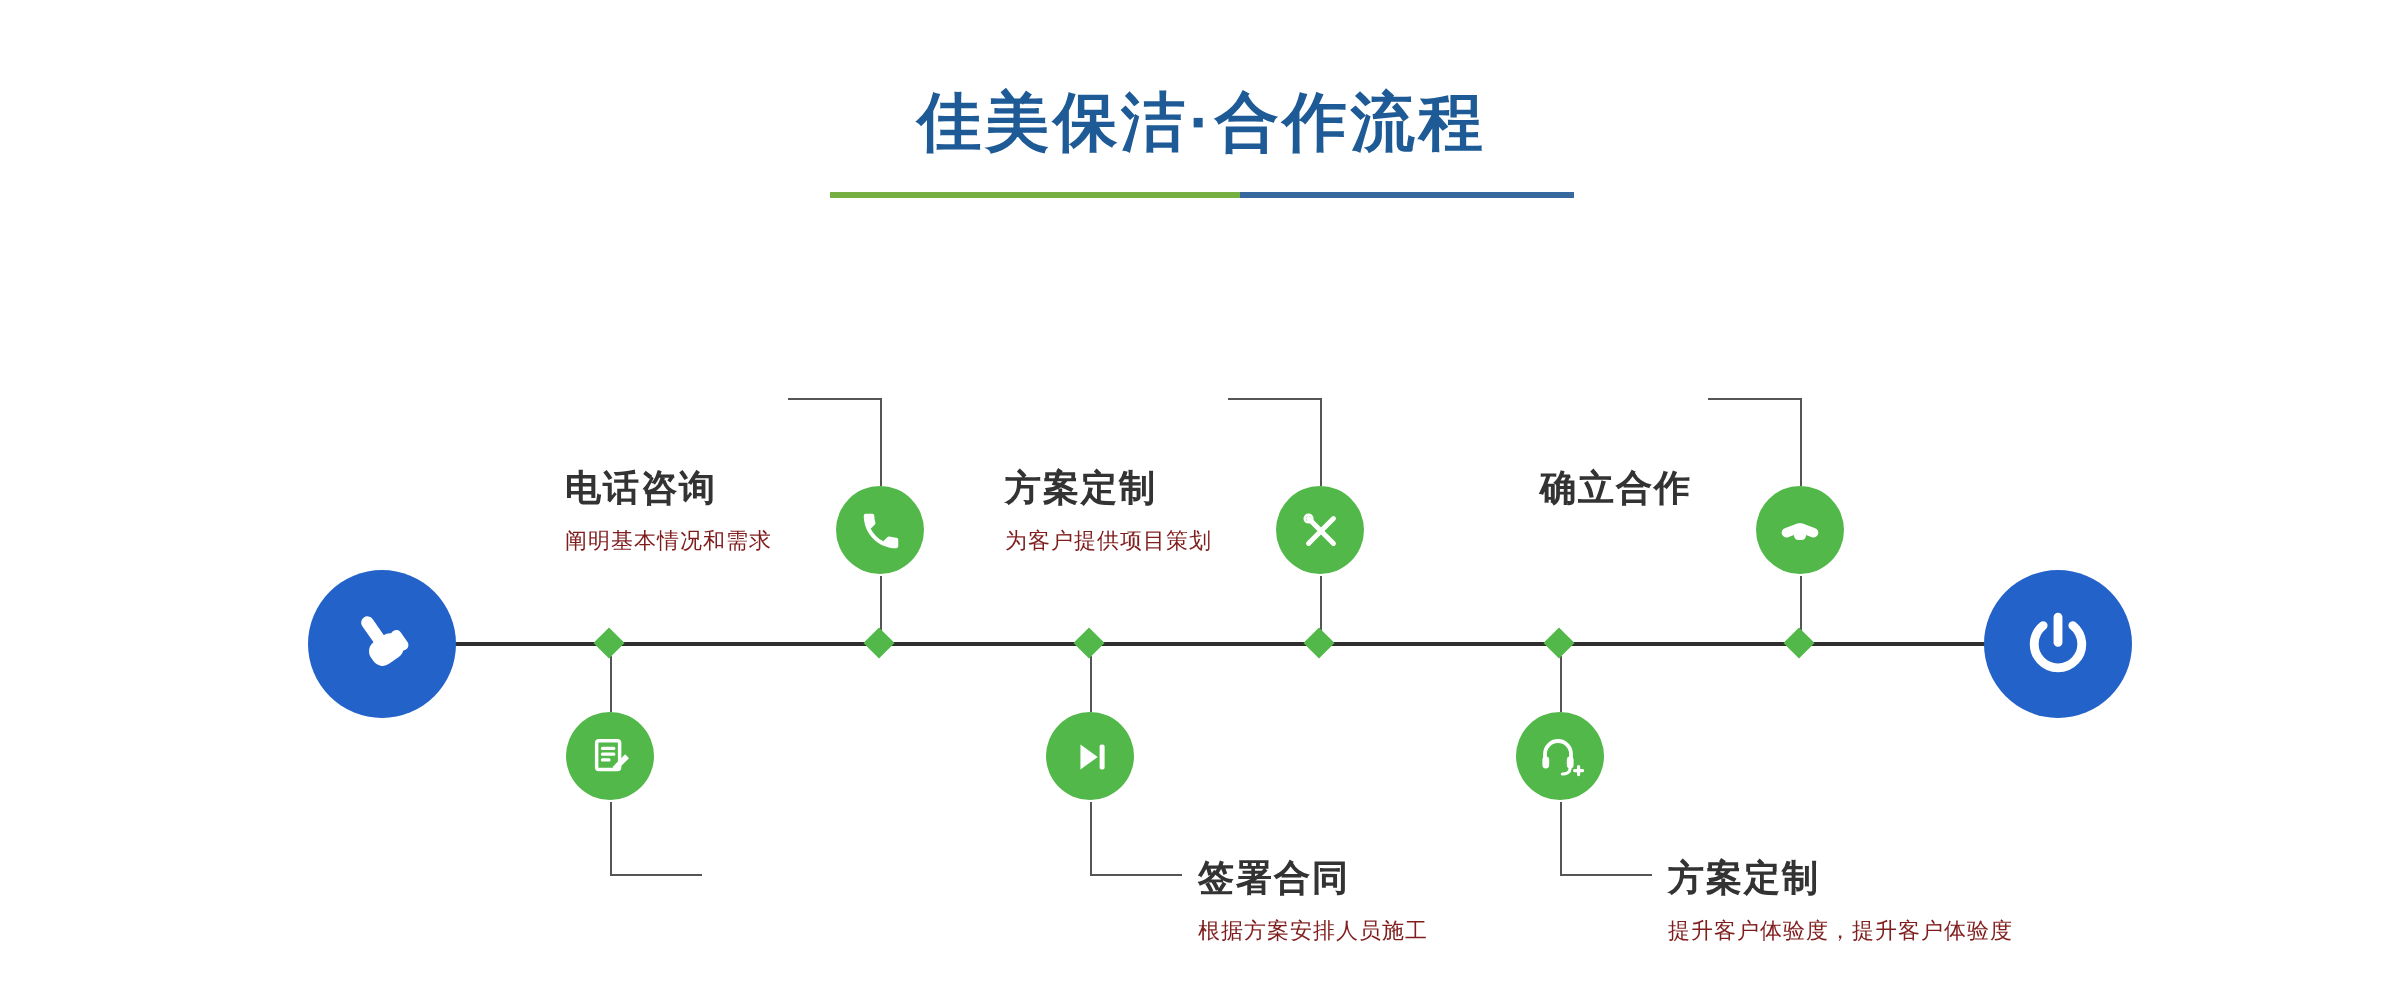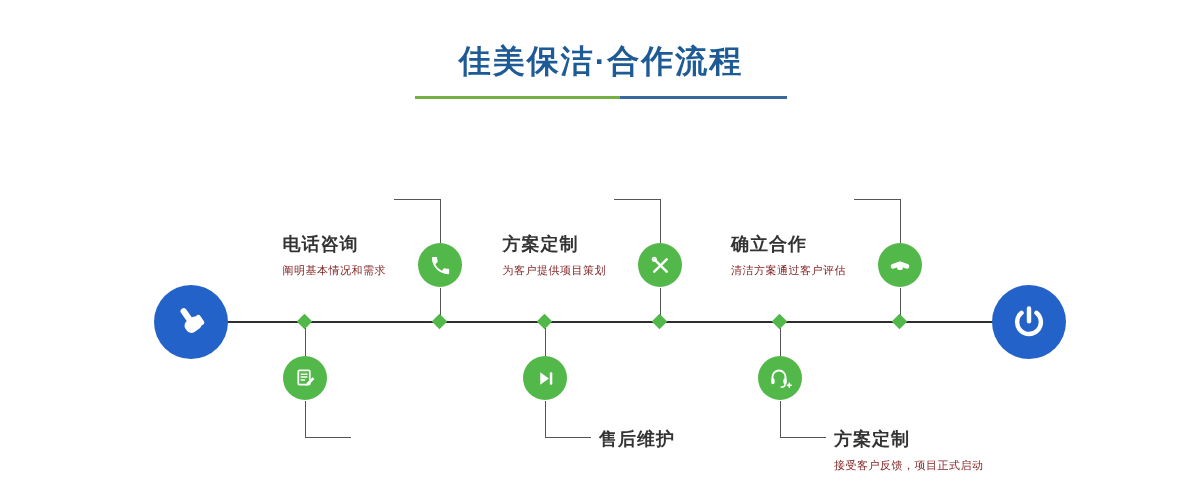--- a/index.html
+++ b/index.html
@@ -98,21 +98,20 @@
           <path d="M5.5 5.5l13 13"></path>
         </g>
         <circle cx="5.5" cy="5.5" r="2" fill="none" stroke="#fff" stroke-width="1.3"></circle>
       </svg>
     </div>
   </div>
 
   <div>
     <div class="textblock align-right" style="right:356px;top:188px;">
       <div class="step-title">确立合作</div>
-      <div class="step-desc">清洁方案通过客户评估</div>
     </div>
     <div class="hline" style="left:854px;top:199px;width:46px;"></div>
     <div class="vline" style="left:900px;top:199px;height:44px;"></div>
     <div class="vline" style="left:900px;top:288px;height:28px;"></div>
     <div class="gcircle" style="left:878px;top:243px;">
       <svg width="24" height="24" viewBox="0 0 24 24">
         <g fill="#fff">
           <rect x="2.6" y="9.8" width="11.5" height="4.8" rx="2.4" transform="rotate(-20 8.35 12.2)"></rect>
           <rect x="9.9" y="9.8" width="11.5" height="4.8" rx="2.4" transform="rotate(20 15.65 12.2)"></rect>
           <rect x="9" y="12.4" width="6" height="4.6" rx="2.2"></rect>
@@ -140,36 +139,37 @@
     <div class="gcircle" style="left:523px;top:356px;">
       <svg width="23" height="23" viewBox="0 0 24 24">
         <path d="M6.5 5.5l9 6.5-9 6.5z" fill="#fff"></path>
         <rect x="16.5" y="5.5" width="2.6" height="13" rx="1" fill="#fff"></rect>
       </svg>
     </div>
     <div class="vline" style="left:545px;top:328px;height:28px;"></div>
     <div class="vline" style="left:545px;top:401px;height:36px;"></div>
     <div class="hline" style="left:545px;top:437px;width:46px;"></div>
     <div class="textblock align-left" style="left:599px;top:427px;">
-      <div class="step-title">售后维护</div>
+      <div class="step-title">签署合同</div>
+      <div class="step-desc">根据方案安排人员施工</div>
     </div>
   </div>
 
   <div>
     <div class="gcircle" style="left:758px;top:356px;">
       <svg width="24" height="24" viewBox="0 0 24 24">
         <path d="M4.5 13.5V11a6.5 6.5 0 0 1 13 0v2.5" fill="none" stroke="#fff" stroke-width="1.9" stroke-linecap="round"></path>
         <rect x="3.2" y="12.2" width="3.4" height="6" rx="1.7" fill="#fff"></rect>
         <rect x="15.4" y="12.2" width="3.4" height="6" rx="1.7" fill="#fff"></rect>
         <path d="M17 18.4c0 1.6-1.8 2.6-3.8 2.6" fill="none" stroke="#fff" stroke-width="1.6" stroke-linecap="round"></path>
         <path d="M19.3 19.3h4M21.3 17.3v4" stroke="#fff" stroke-width="1.6" stroke-linecap="round"></path>
       </svg>
     </div>
     <div class="vline" style="left:780px;top:328px;height:28px;"></div>
     <div class="vline" style="left:780px;top:401px;height:36px;"></div>
     <div class="hline" style="left:780px;top:437px;width:46px;"></div>
     <div class="textblock align-left" style="left:834px;top:427px;">
       <div class="step-title">方案定制</div>
-      <div class="step-desc">接受客户反馈，项目正式启动</div>
+      <div class="step-desc">提升客户体验度，提升客户体验度</div>
     </div>
   </div>
 
 </div>
 
 </body></html>

